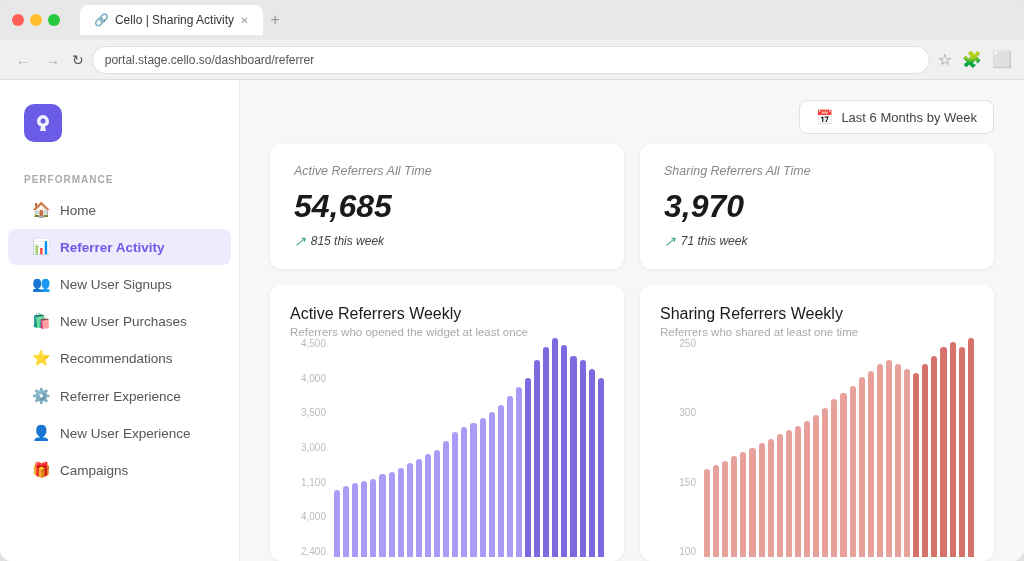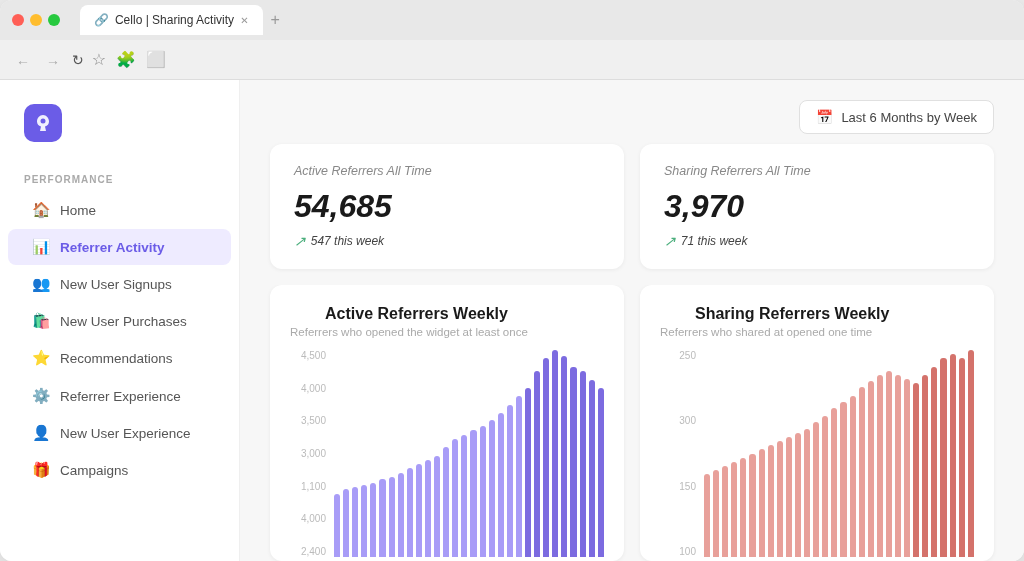--- a/index.html
+++ b/index.html
@@ -288,30 +288,29 @@
       padding: 20px 20px 0;
       flex: 1;
       box-shadow: 0 1px 4px rgba(0,0,0,0.06);
       display: flex;
       flex-direction: column;
       overflow: hidden;
     }
 
     .chart-title {
       font-size: 16px;
-      font-weight: 700;
+      font-weight: 400;
       color: #1a1a1a;
       margin-bottom: 3px;
-      margin-left: 35px;
     }
 
     .chart-subtitle {
       font-size: 11.5px;
       color: #aaa;
-      margin-bottom: 12px;
+      margin-bottom: 0;
     }
 
     .chart-area {
       flex: 1;
       display: flex;
       align-items: flex-end;
       gap: 0;
       overflow: hidden;
       position: relative;
     }
@@ -368,20 +367,23 @@
         <span class="tab-close">✕</span>
       </div>
       <span class="tab-add">+</span>
     </div>
   </div>
 
   <div class="browser-toolbar">
     <span class="nav-btn">←</span>
     <span class="nav-btn">→</span>
     <span class="refresh-btn">↻</span>
+    <div class="address-bar">
+      <span>portal.stage.cello.so/dashboard/referrer</span>
+    </div>
     <div class="toolbar-icons">
       <span>☆</span>
       <span>🧩</span>
       <span>⬜</span>
     </div>
   </div>
 
   <div class="app-content">
 
     <div class="sidebar">
@@ -444,21 +446,21 @@
           <span>Last 6 Months by Week</span>
         </button>
       </div>
 
       <div class="stats-row">
         <div class="stat-card">
           <div class="stat-card-title">Active Referrers All Time</div>
           <div class="stat-card-value">54,685</div>
           <div class="stat-card-change">
             <span class="trend-up">↗</span>
-            <span>547 this week</span>
+            <span>815 this week</span>
           </div>
         </div>
         <div class="stat-card">
           <div class="stat-card-title">Sharing Referrers All Time</div>
           <div class="stat-card-value">3,970</div>
           <div class="stat-card-change">
             <span class="trend-up">↗</span>
             <span>71 this week</span>
           </div>
         </div>
@@ -509,21 +511,21 @@
                 <div class="bar bar-purple-dark" style="height: 91.8367%;"></div>
                 <div class="bar bar-purple-dark" style="height: 89.7959%;"></div>
                 <div class="bar bar-purple-dark" style="height: 85.7143%;"></div>
                 <div class="bar bar-purple-dark" style="height: 81.6327%;"></div>
               </div>
           </div>
         </div>
 
         <div class="chart-card">
           <div class="chart-title">Sharing Referrers Weekly</div>
-          <div class="chart-subtitle">Referrers who shared at opened one time</div>
+          <div class="chart-subtitle">Referrers who shared at least one time</div>
           <div class="chart-area">
             <div class="chart-y-labels">
               <span>100</span>
               <span>150</span>
               <span>300</span>
               <span>250</span>
             </div>
             <div class="chart-bars-wrapper" id="sharing-bars">
             <div class="bar bar-salmon" style="height: 40%;"></div>
                 <div class="bar bar-salmon" style="height: 42%;"></div>

